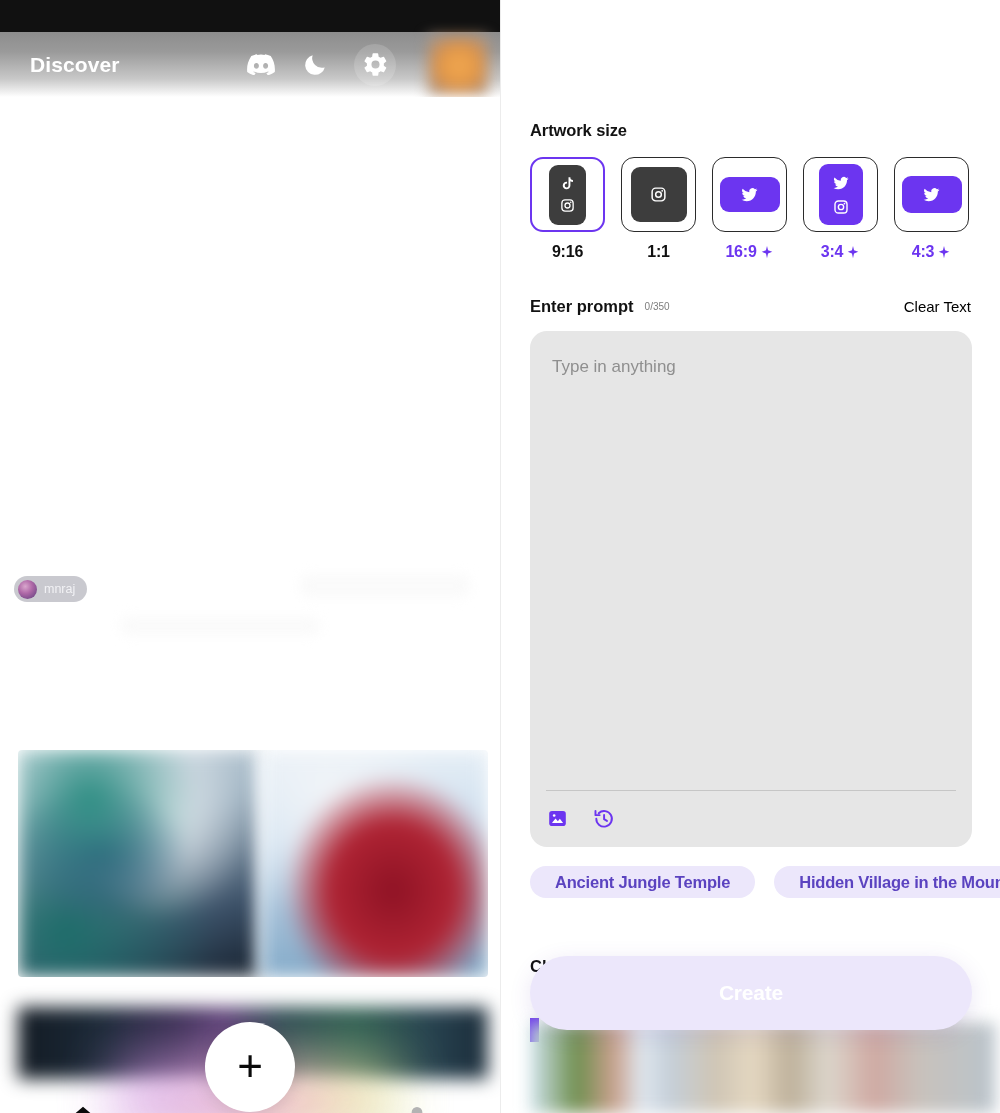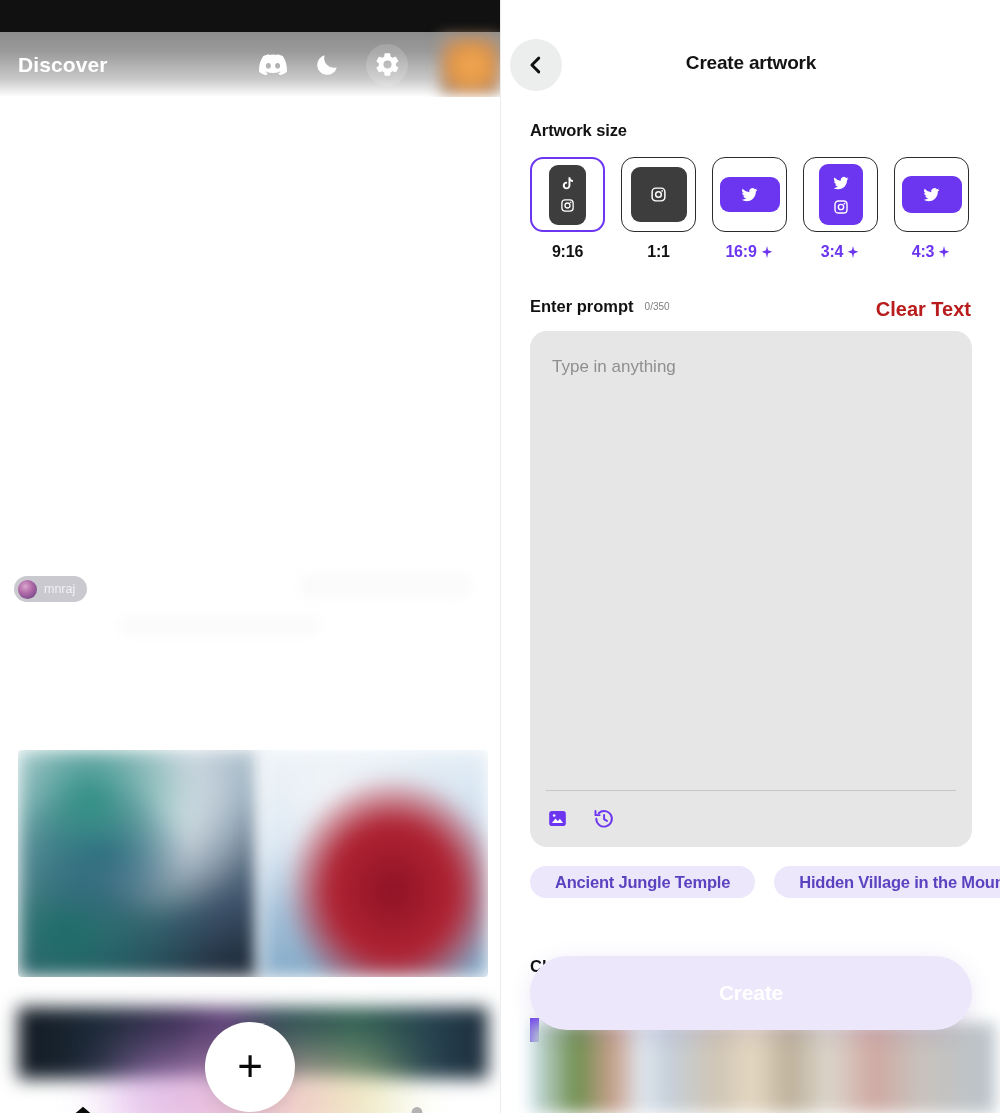--- a/index.html
+++ b/index.html
@@ -22,21 +22,21 @@
   .status-bar {
     position: absolute; top: 0; left: 0;
     width: 500px; height: 32px;
     background: #111111;
   }
   .discover-header {
     position: absolute; top: 32px; left: 0;
     width: 500px; height: 65px;
     background: linear-gradient(180deg, #8d8d8d 0%, #9a9a9a 30%, #c8c8c8 72%, #ffffff 100%);
     display: flex; align-items: center;
-    padding: 0 18px;
+    padding: 0 30px;
   }
   .discover-title {
     color: #ffffff;
     font-size: 21px;
     font-weight: 600;
     letter-spacing: 0.1px;
     flex: 1;
   }
   .header-icons { display: flex; align-items: center; gap: 24px; }
   .hicon { width: 30px; height: 30px; display: flex; align-items: center; justify-content: center; }
@@ -207,21 +207,21 @@
   .size-label.premium { color: #6C35F0; }
 
   .prompt-head {
     position: absolute; left: 29px; top: 297px;
     display: flex; align-items: center; gap: 11px;
   }
   .prompt-title { font-size: 16.5px; font-weight: 700; color: #121212; }
   .prompt-count { font-size: 10px; color: #7d7d7d; font-weight: 400; }
   .clear-text {
     position: absolute; right: 29px; top: 298px;
-    font-size: 20px; color: #b91c1c; font-weight: 700;
+    font-size: 15px; color: #000000; font-weight: 400;
     cursor: pointer;
   }
 
   .prompt-box {
     position: absolute; left: 29px; top: 331px;
     width: 442px; height: 516px;
     background: #e6e6e6;
     border-radius: 17px;
     padding: 26px 22px 0 22px;
   }
@@ -348,28 +348,20 @@
               <path fill="#b3b3b3" d="M12 13.6c-4.2 0-7.6 2.6-7.6 5.8V21h15.2v-1.6c0-3.2-3.4-5.8-7.6-5.8Z"></path>
             </svg>
         </div>
       </div>
 
     </div>
   </div>
 
   <div class="right-panel">
 
-    <div class="rp-header">
-      <div class="rp-title">Create artwork</div>
-      <div class="back-btn">
-        <svg width="22" height="22" viewBox="0 0 24 24">
-            <path fill="none" stroke="#101010" stroke-width="3.1" stroke-linecap="round" stroke-linejoin="round" d="M15 4.5 7.5 12 15 19.5"></path>
-          </svg>
-      </div>
-    </div>
 
     <div class="section-label">Artwork size</div>
 
     <div class="size-row">
 
       <div class="size-opt">
         <div class="size-card selected">
           <div class="thumb dark t-916">
             <svg width="15" height="15" viewBox="0 0 24 24">
                 <path fill="#fff" d="M16.6 2h-3v13.2a3 3 0 1 1-2.3-2.9V9.2a6.1 6.1 0 1 0 5.3 6V8.3a7.4 7.4 0 0 0 4.1 1.3V6.5a4.3 4.3 0 0 1-4.1-4.5Z"></path>

